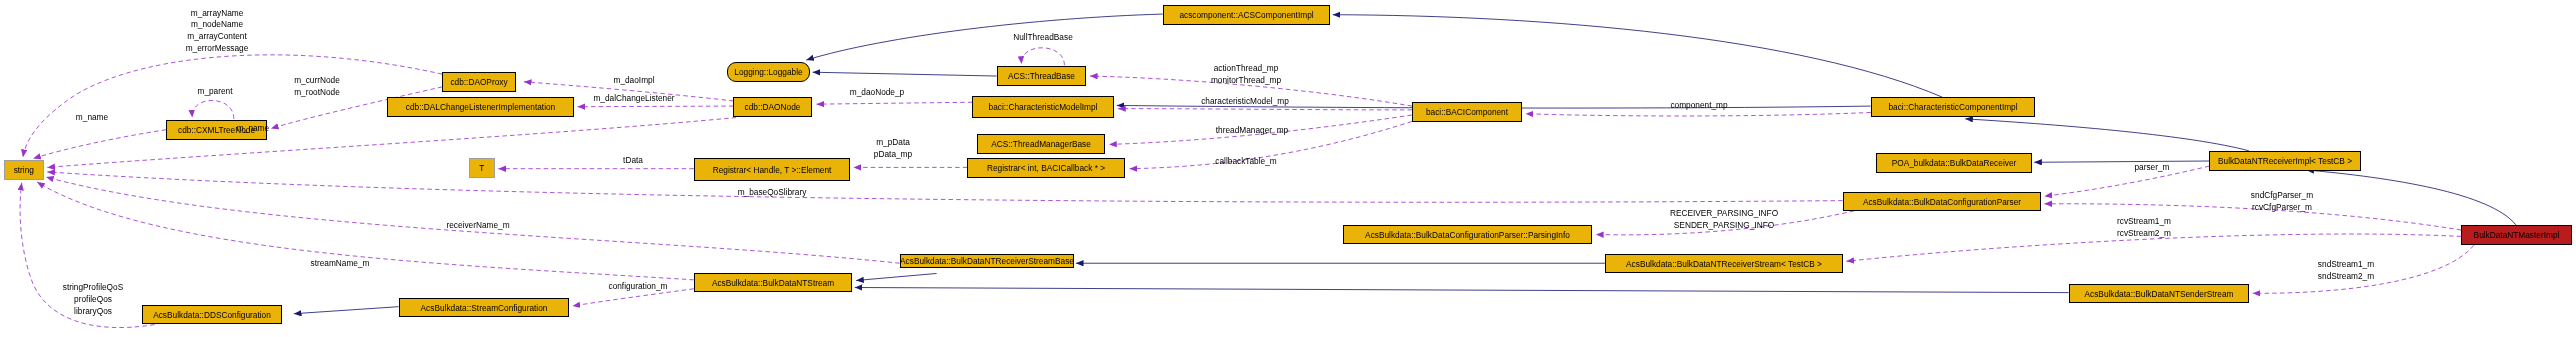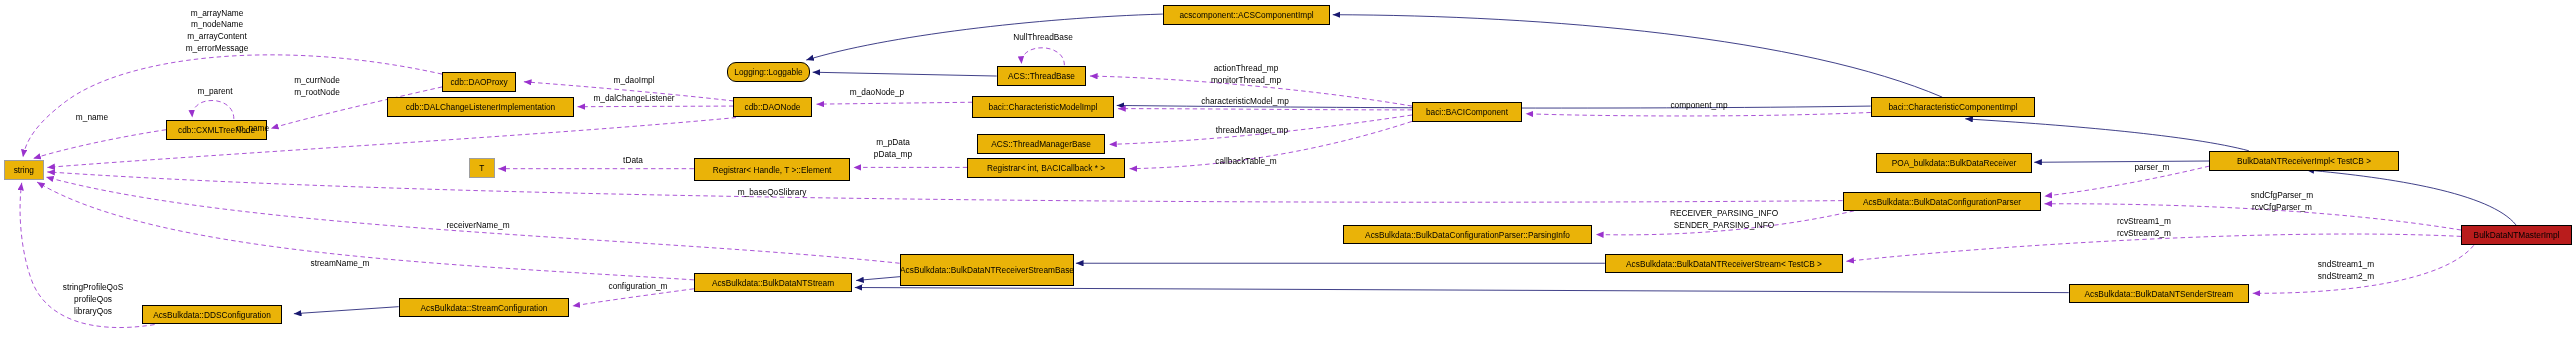--- a/index.html
+++ b/index.html
@@ -86,25 +86,25 @@
       <div class="node" style="left: 733px; top: 97px; width: 79px; height: 20.4px;">cdb::DAONode</div>
       <div class="node" style="left: 972px; top: 96px; width: 142px; height: 22px;">baci::CharacteristicModelImpl</div>
       <div class="node" style="left: 977px; top: 134px; width: 128px; height: 20.4px;">ACS::ThreadManagerBase</div>
       <div class="node" style="left: 1412px; top: 102px; width: 110px; height: 20.4px;">baci::BACIComponent</div>
       <div class="node" style="left: 1871px; top: 97px; width: 164px; height: 20.4px;">baci::CharacteristicComponentImpl</div>
       <div class="node node-external" style="left: 469px; top: 158px; width: 25.6px; height: 20.4px;">T</div>
       <div class="node" style="left: 694px; top: 158px; width: 156px; height: 23px;">Registrar&lt; Handle, T &gt;::Element</div>
       <div class="node" style="left: 967px; top: 158px; width: 158px; height: 20.4px;">Registrar&lt; int, BACICallback * &gt;</div>
       <div class="node node-external" style="left: 3.8px; top: 160px; width: 40px; height: 20.4px;">string</div>
       <div class="node" style="left: 1876px; top: 153px; width: 156px; height: 20.4px;">POA_bulkdata::BulkDataReceiver</div>
-      <div class="node" style="left: 2209px; top: 151px; width: 190px; height: 20.4px;">BulkDataNTReceiverImpl&lt; TestCB &gt;</div>
+      <div class="node" style="left: 2209px; top: 151px; width: 152px; height: 20.4px;">BulkDataNTReceiverImpl&lt; TestCB &gt;</div>
       <div class="node" style="left: 1843px; top: 192px; width: 198px; height: 19px;">AcsBulkdata::BulkDataConfigurationParser</div>
       <div class="node" style="left: 1343px; top: 225px; width: 249px; height: 19px;">AcsBulkdata::BulkDataConfigurationParser::ParsingInfo</div>
       <div class="node" style="left: 1605px; top: 254px; width: 238px; height: 19px;">AcsBulkdata::BulkDataNTReceiverStream&lt; TestCB &gt;</div>
-      <div class="node" style="left: 900px; top: 254px; width: 174px; height: 32px;">AcsBulkdata::BulkDataNTReceiverStreamBase</div>
+      <div class="node" style="left: 900px; top: 254px; width: 174px; height: 14px;">AcsBulkdata::BulkDataNTReceiverStreamBase</div>
       <div class="node" style="left: 694px; top: 273px; width: 158px; height: 19px;">AcsBulkdata::BulkDataNTStream</div>
       <div class="node" style="left: 399px; top: 298px; width: 170px; height: 19px;">AcsBulkdata::StreamConfiguration</div>
       <div class="node" style="left: 142px; top: 305px; width: 140px; height: 19px;">AcsBulkdata::DDSConfiguration</div>
       <div class="node" style="left: 2069px; top: 284px; width: 180px; height: 19px;">AcsBulkdata::BulkDataNTSenderStream</div>
       <div class="node node-subject" style="left: 2461px; top: 225px; width: 111px; height: 20.4px;">BulkDataNTMasterImpl</div>
     </div>
   <div id="label-layer">
       <div class="edge-label" style="left: 215px; top: 86px;">
         <div>m_parent</div>
       </div>

